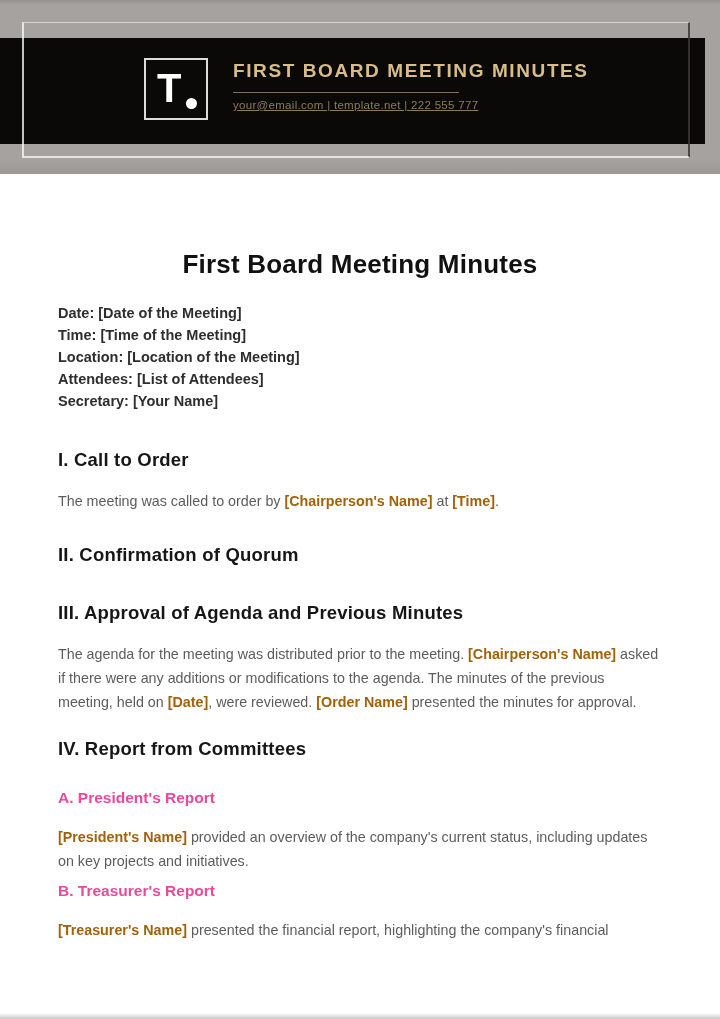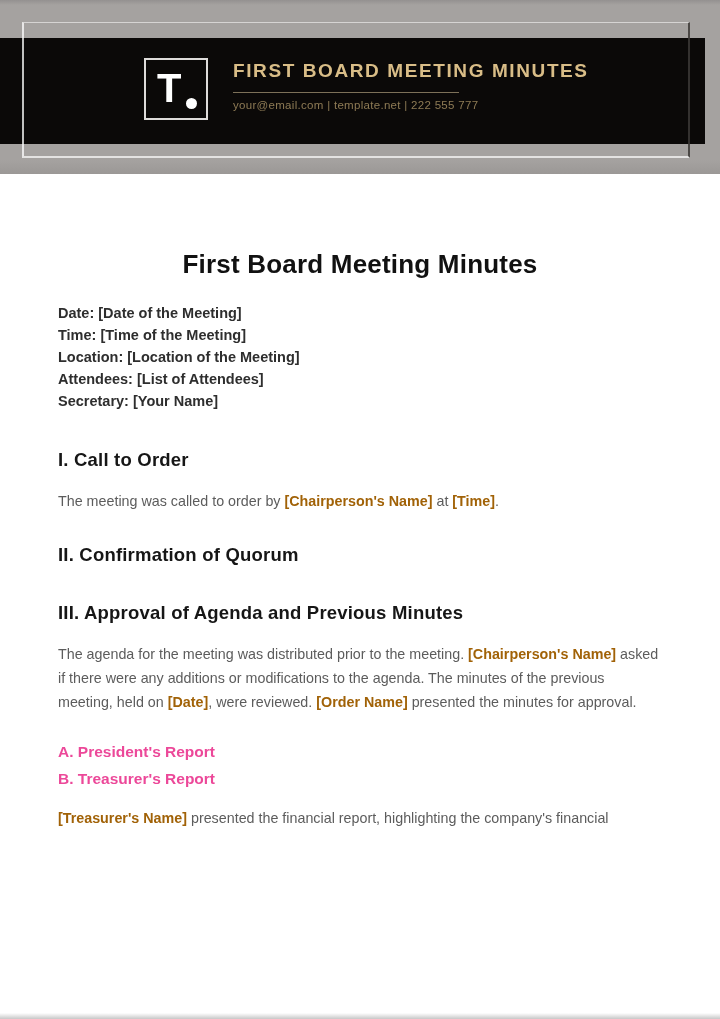--- a/index.html
+++ b/index.html
@@ -93,40 +93,42 @@
 <div class="screen">
 
   <div class="top-bg">
     <div class="band" style="background: rgb(11, 9, 8);">
       <div class="logo-box">
         <span class="logo-letter">T</span>
         <span class="logo-dot"></span>
       </div>
       <div class="hdr-title" style="color: rgb(217, 189, 135);">FIRST BOARD MEETING MINUTES</div>
       <div class="hdr-divider"></div>
-      <div class="hdr-contact" style="color: rgb(142, 123, 85);">your@email.com | template.net | 222 555 777</div>
+      <div class="hdr-contact" style="color: rgb(142, 123, 85); text-decoration: underline;">your@email.com | template.net | 222 555 777</div>
     </div>
   </div>
   <div class="outline-rect"></div>
 
   <div class="doc">
     <h1 class="doc-title">First Board Meeting Minutes</h1>
     <div class="meta" id="meta-block">
         <div class="meta-line">Date: [Date of the Meeting]</div>
         <div class="meta-line">Time: [Time of the Meeting]</div>
         <div class="meta-line">Location: [Location of the Meeting]</div>
         <div class="meta-line">Attendees: [List of Attendees]</div>
         <div class="meta-line">Secretary: [Your Name]</div>
       </div>
     <div id="sections-block">
         <h2 class="sec-h m-sec1">I. Call to Order</h2>
         <p class="para m-para"><span>The meeting was called to order by </span><b>[Chairperson's Name]</b><span> at </span><b>[Time]</b><span>.</span></p>
         <h2 class="sec-h m-sec2">II. Confirmation of Quorum</h2>
         <h2 class="sec-h m-sec3">III. Approval of Agenda and Previous Minutes</h2>
         <p class="para m-para"><span>The agenda for the meeting was distributed prior to the meeting. </span><b>[Chairperson's Name]</b><span> asked if there were any additions or modifications to the agenda. The minutes of the previous meeting, held on </span><b>[Date]</b><span>, were reviewed. </span><b>[Order Name]</b><span> presented the minutes for approval.</span></p>
+        <h2 class="sec-h m-sec4">IV. Report from Committees</h2>
         <h3 class="sub-h m-subA">A. President's Report</h3>
+        <p class="para m-para"><b>[President's Name]</b><span> provided an overview of the company's current status, including updates on key projects and initiatives.</span></p>
         <h3 class="sub-h m-subB">B. Treasurer's Report</h3>
         <p class="para m-para"><b>[Treasurer's Name]</b><span> presented the financial report, highlighting the company's financial</span></p>
       </div>
   </div>
 
   <div class="bottom-fade"></div>
 </div>
 
 </body></html>

